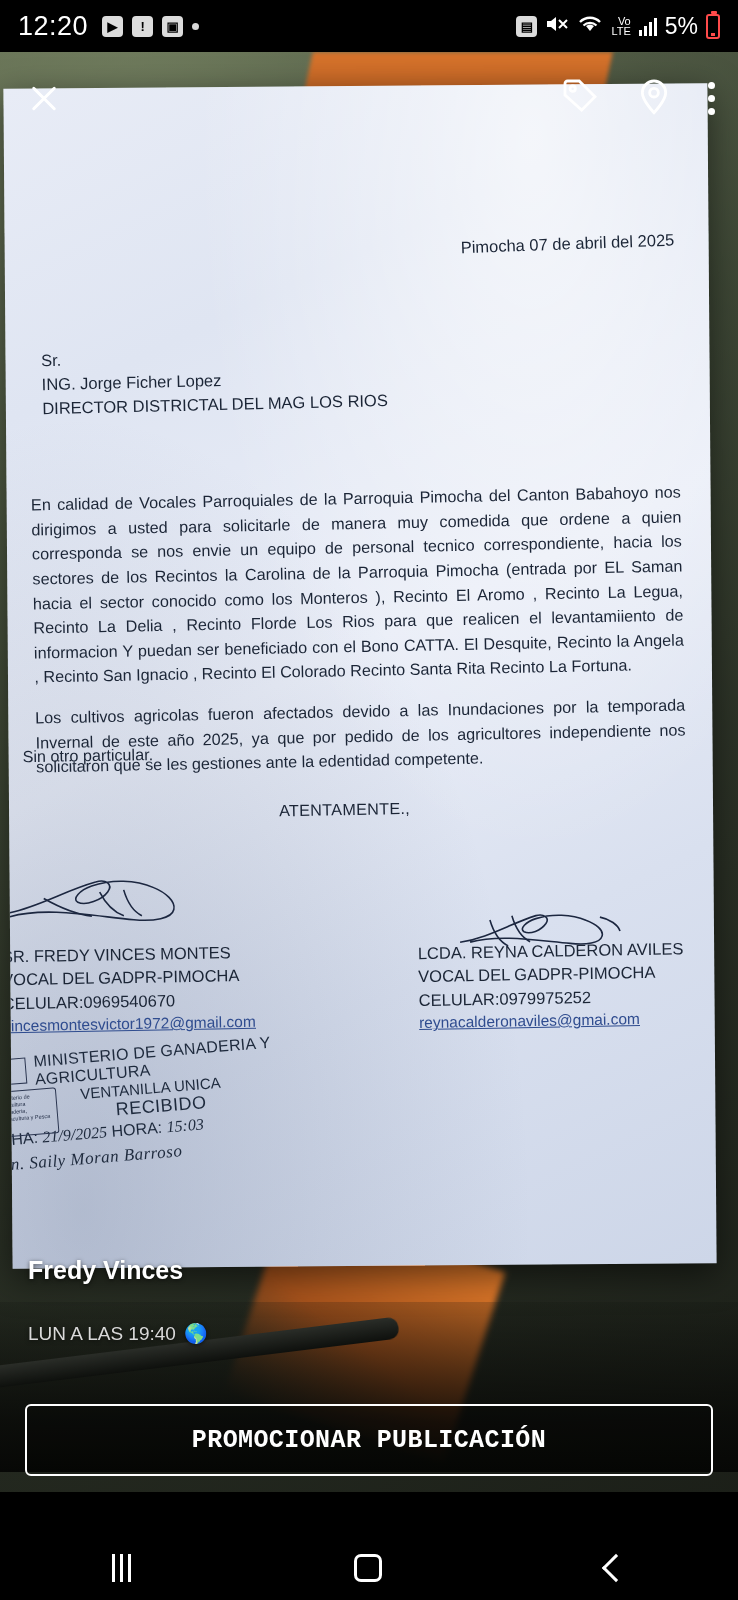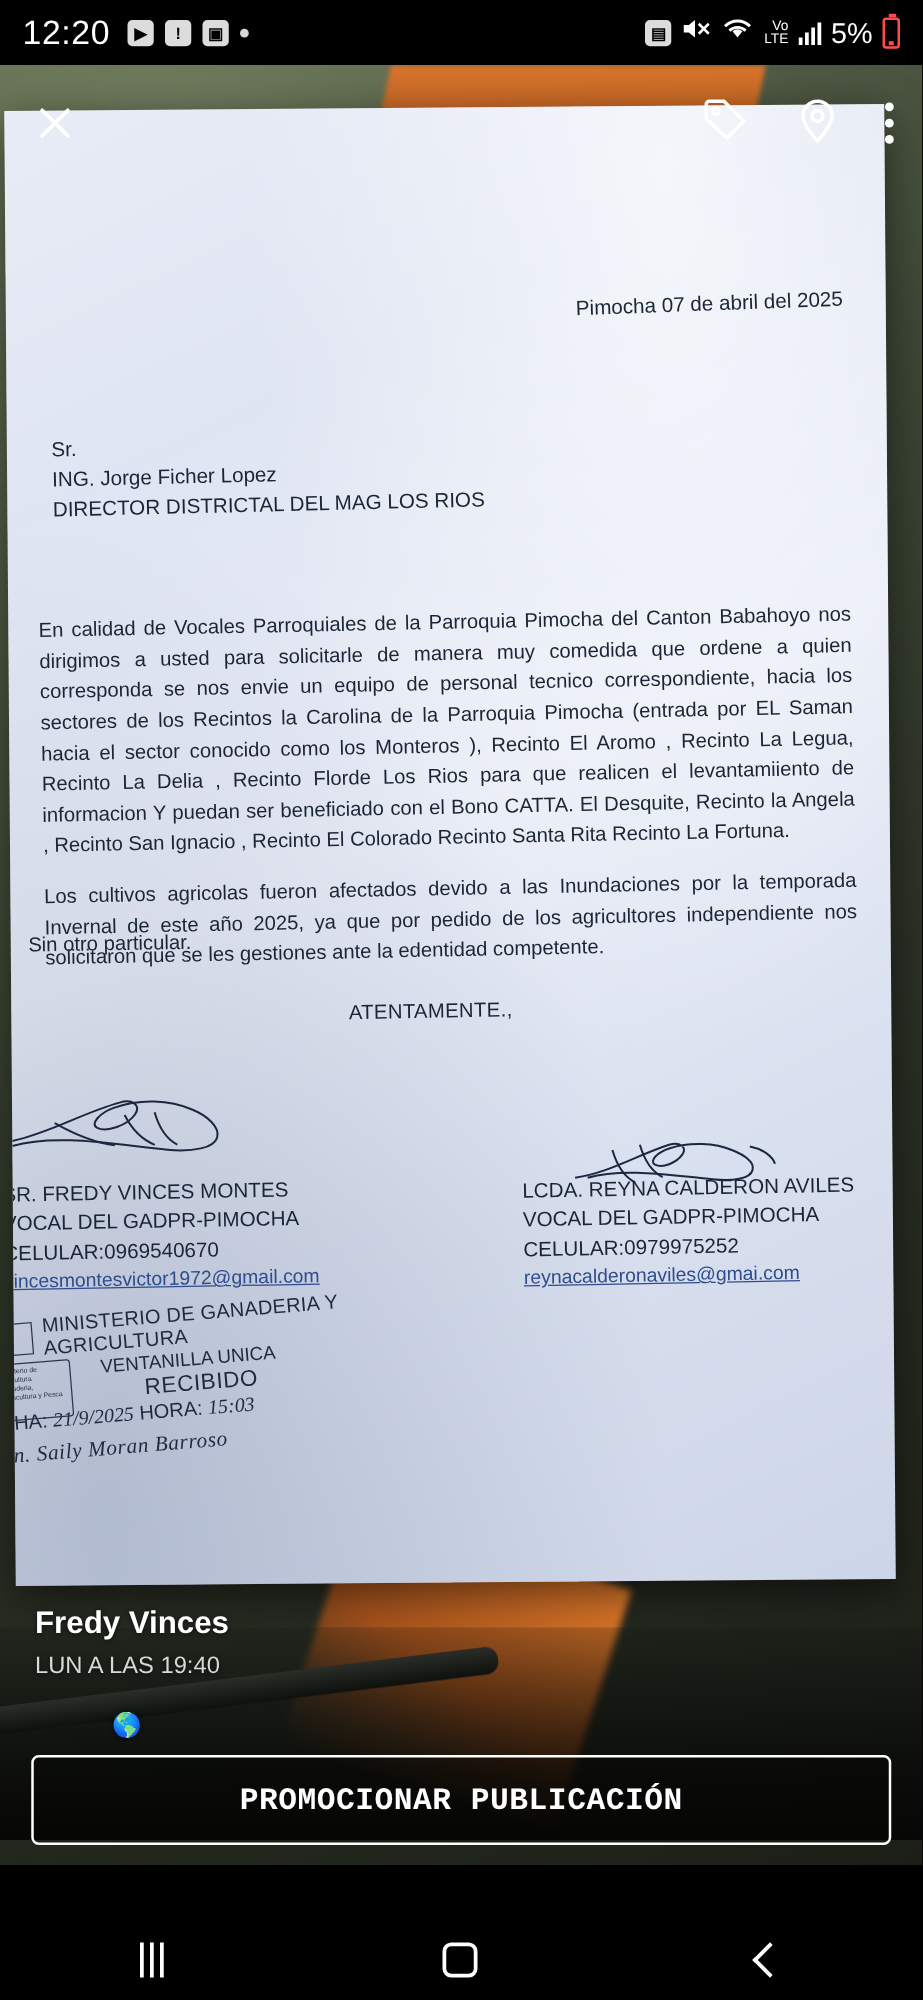--- a/index.html
+++ b/index.html
@@ -207,30 +207,29 @@
     width: 32px; height: 3px; background: #fff; border-radius: 2px;
   }
   .close-x:before { transform: rotate(45deg); }
   .close-x:after { transform: rotate(-45deg); }
   .top-right { margin-left: auto; display: flex; align-items: center; gap: 34px; }
   .kebab { width: 8px; display: flex; flex-direction: column; gap: 6px; }
   .kebab i { width: 7px; height: 7px; background: #fff; border-radius: 50%; }
 
   
   .post-author {
-    position: absolute; left: 28px; top: 1232px;
+    position: absolute; left: 28px; top: 1204px;
     color: #fff; font-size: 25px; font-weight: bold;
     text-shadow: 0 1px 4px rgba(0,0,0,.6);
   }
   .post-time {
     position: absolute; left: 28px; top: 1270px;
     color: #d9d9d9; font-size: 19px;
-    display: flex; align-items: center; gap: 24px;
+    display: flex; align-items: center; gap: 8px;
     text-shadow: 0 1px 4px rgba(0,0,0,.6);
-    flex-direction: column;
   }
   .promote-btn {
     position: absolute; left: 25px; top: 1352px;
     width: 688px; height: 72px;
     border: 2px solid #fff; border-radius: 6px;
     background: rgba(0,0,0,.18);
     color: #fff; font-size: 25px; font-weight: bold; letter-spacing: .4px;
     display: flex; align-items: center; justify-content: center;
     cursor: pointer;
     font-family: Liberation Mono, monospace;

